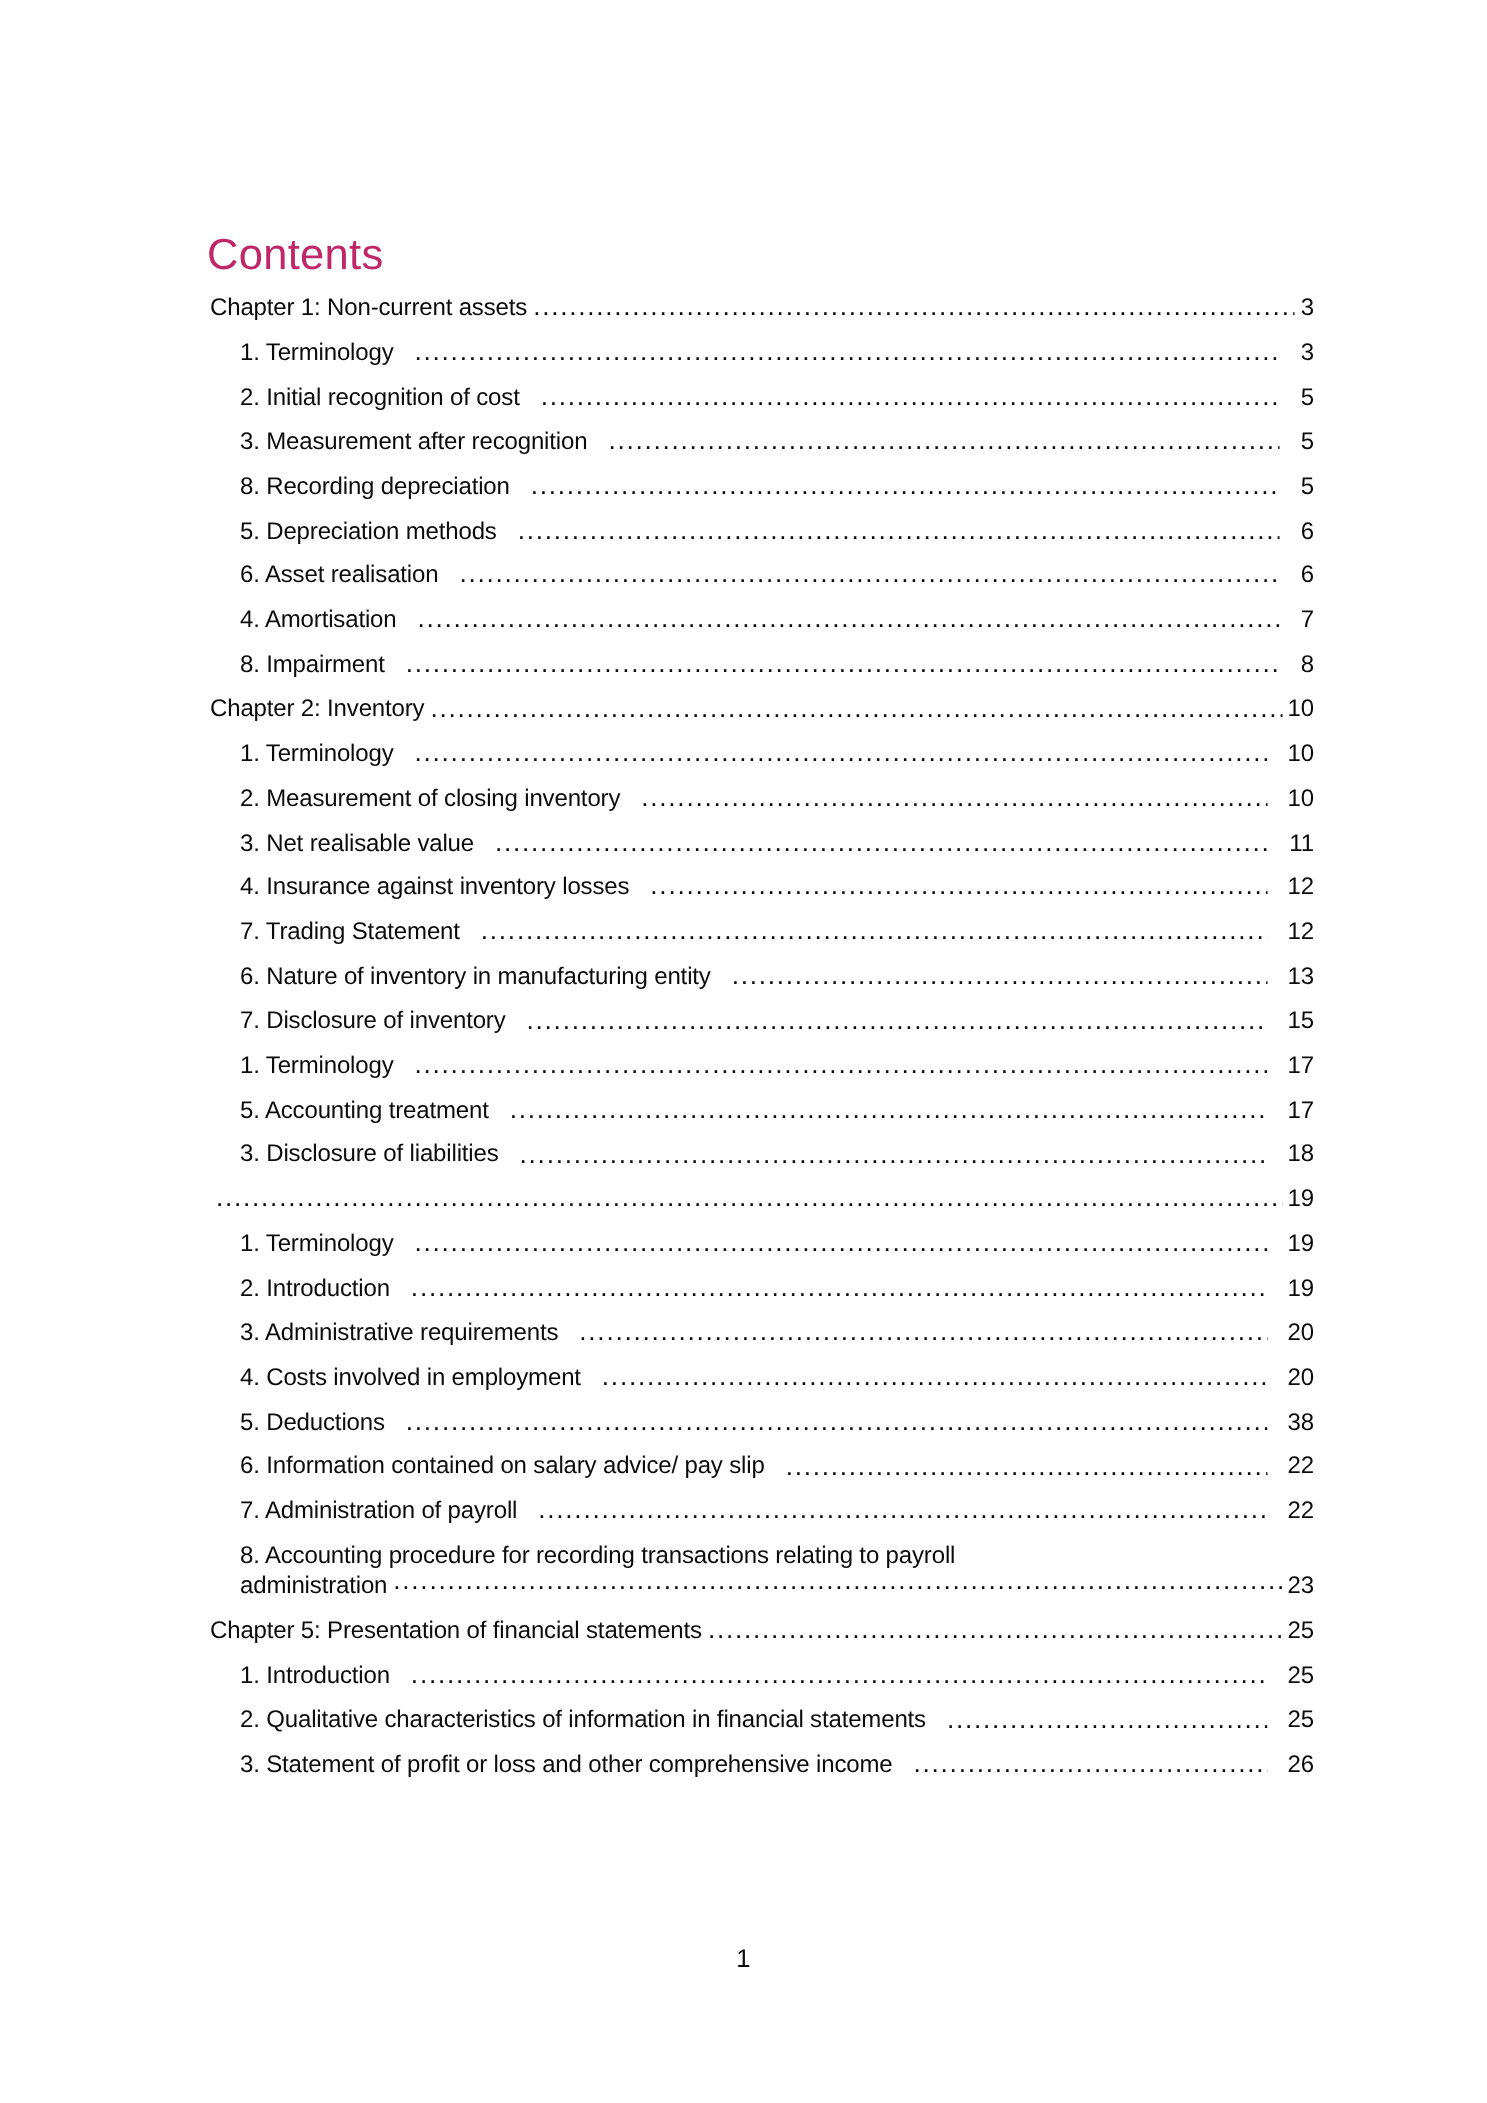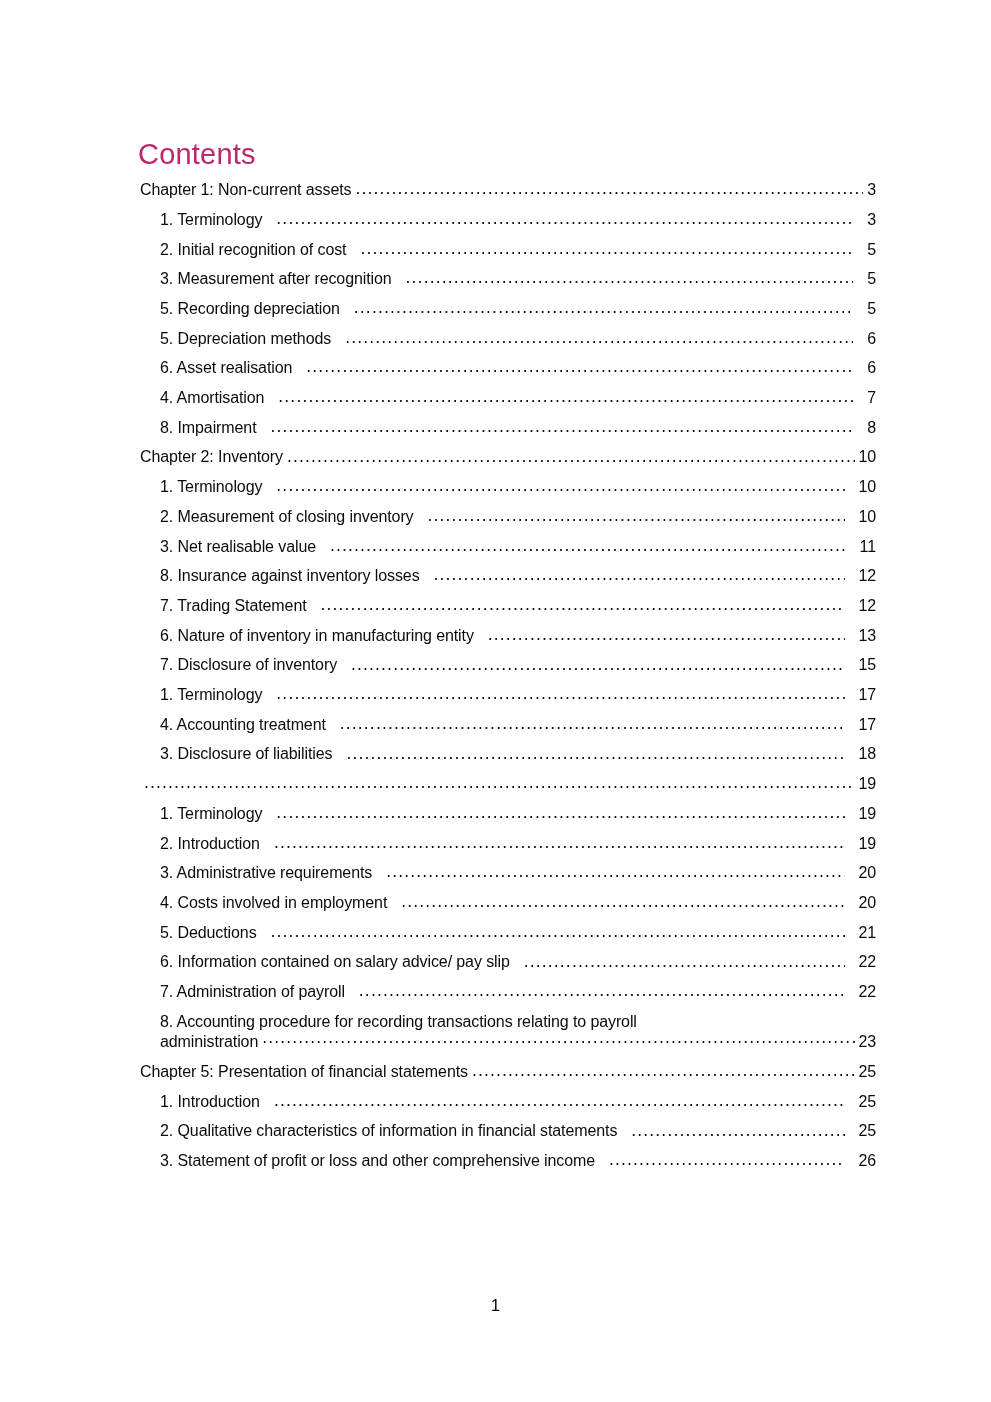--- a/index.html
+++ b/index.html
@@ -23,21 +23,21 @@
     position: absolute;
     left: 138px;
     top: 140px;
     width: 738px;
   }
   .toc-heading {
     font-size: 29px;
     font-weight: normal;
     color: #bf2768;
     letter-spacing: 0.2px;
-    margin: 0 0 6px 0;
+    margin: 16px 0 6px 0;
     line-height: 1.0;
     font-family: "Liberation Sans", sans-serif;
   }
   .toc-list {
     margin: 0;
     padding: 0;
     list-style: none;
   }
   .toc-entry {
     display: flex;
@@ -133,21 +133,21 @@
           <span class="entry-text">2. Initial recognition of cost</span>
           <span class="leader"></span>
           <span class="page-num">5</span>
         </li>
         <li class="toc-entry level-2">
           <span class="entry-text">3. Measurement after recognition</span>
           <span class="leader"></span>
           <span class="page-num">5</span>
         </li>
         <li class="toc-entry level-2">
-          <span class="entry-text">5. Recording depreciation</span>
+          <span class="entry-text">8. Recording depreciation</span>
           <span class="leader"></span>
           <span class="page-num">5</span>
         </li>
         <li class="toc-entry level-2">
           <span class="entry-text">5. Depreciation methods</span>
           <span class="leader"></span>
           <span class="page-num">6</span>
         </li>
         <li class="toc-entry level-2">
           <span class="entry-text">6. Asset realisation</span>
@@ -178,21 +178,21 @@
           <span class="entry-text">2. Measurement of closing inventory</span>
           <span class="leader"></span>
           <span class="page-num">10</span>
         </li>
         <li class="toc-entry level-2">
           <span class="entry-text">3. Net realisable value</span>
           <span class="leader"></span>
           <span class="page-num">11</span>
         </li>
         <li class="toc-entry level-2">
-          <span class="entry-text">8. Insurance against inventory losses</span>
+          <span class="entry-text">4. Insurance against inventory losses</span>
           <span class="leader"></span>
           <span class="page-num">12</span>
         </li>
         <li class="toc-entry level-2">
           <span class="entry-text">7. Trading Statement</span>
           <span class="leader"></span>
           <span class="page-num">12</span>
         </li>
         <li class="toc-entry level-2">
           <span class="entry-text">6. Nature of inventory in manufacturing entity</span>
@@ -203,21 +203,21 @@
           <span class="entry-text">7. Disclosure of inventory</span>
           <span class="leader"></span>
           <span class="page-num">15</span>
         </li>
         <li class="toc-entry level-2">
           <span class="entry-text">1. Terminology</span>
           <span class="leader"></span>
           <span class="page-num">17</span>
         </li>
         <li class="toc-entry level-2">
-          <span class="entry-text">4. Accounting treatment</span>
+          <span class="entry-text">5. Accounting treatment</span>
           <span class="leader"></span>
           <span class="page-num">17</span>
         </li>
         <li class="toc-entry level-2">
           <span class="entry-text">3. Disclosure of liabilities</span>
           <span class="leader"></span>
           <span class="page-num">18</span>
         </li>
         <li class="toc-entry level-1">
           <span class="leader"></span>
@@ -239,21 +239,21 @@
           <span class="page-num">20</span>
         </li>
         <li class="toc-entry level-2">
           <span class="entry-text">4. Costs involved in employment</span>
           <span class="leader"></span>
           <span class="page-num">20</span>
         </li>
         <li class="toc-entry level-2">
           <span class="entry-text">5. Deductions</span>
           <span class="leader"></span>
-          <span class="page-num">21</span>
+          <span class="page-num">38</span>
         </li>
         <li class="toc-entry level-2">
           <span class="entry-text">6. Information contained on salary advice/ pay slip</span>
           <span class="leader"></span>
           <span class="page-num">22</span>
         </li>
         <li class="toc-entry level-2">
           <span class="entry-text">7. Administration of payroll</span>
           <span class="leader"></span>
           <span class="page-num">22</span>

